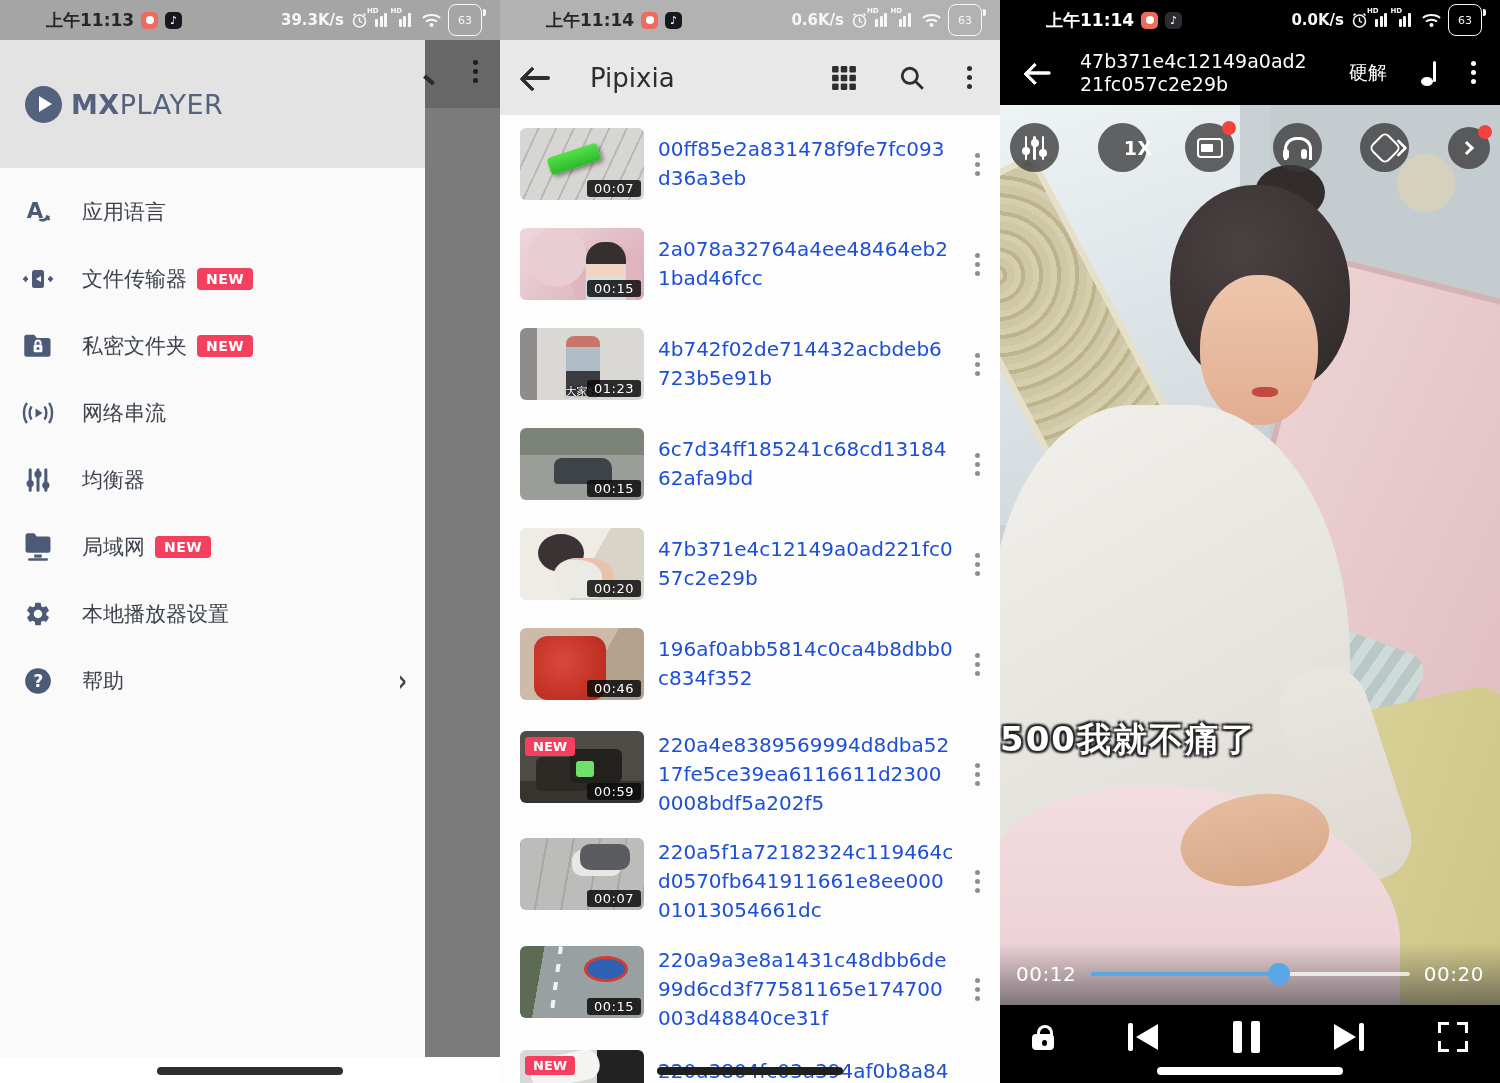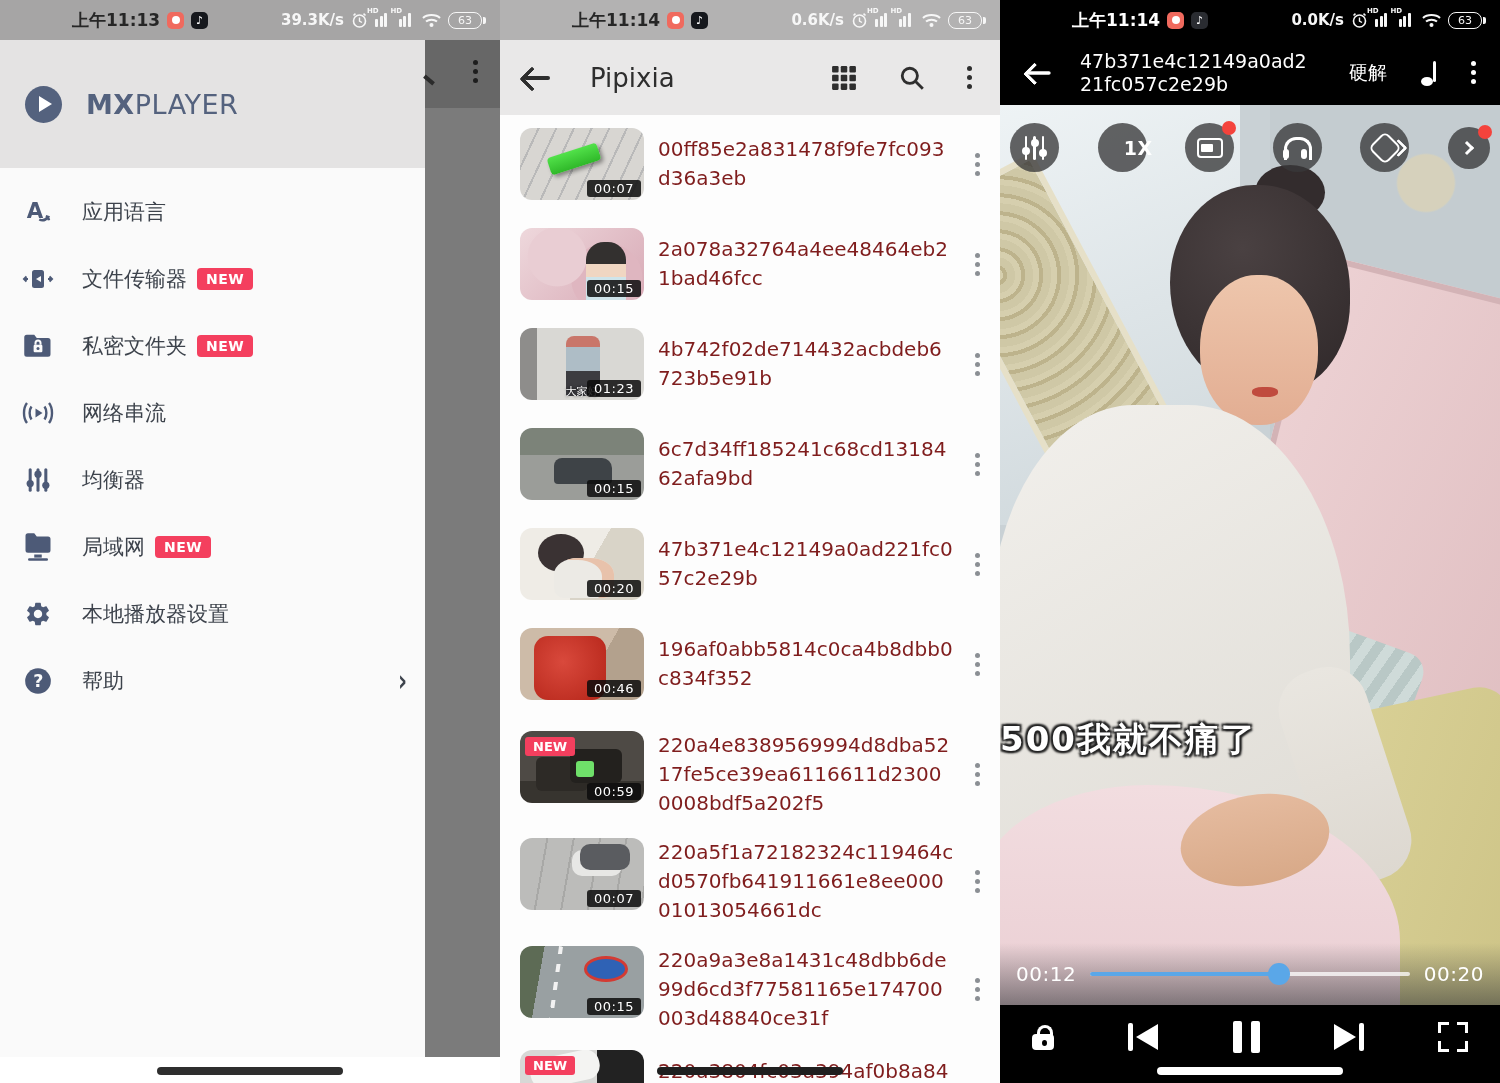--- a/index.html
+++ b/index.html
@@ -2,43 +2,43 @@
 <html><head>
 <meta charset="utf-8">
 <style>
   * { margin:0; padding:0; box-sizing:border-box; }
   html,body { width:1500px; height:1083px; }
   body { font-family:"DejaVu Sans","Liberation Sans",sans-serif; position:relative; overflow:hidden; background:#000; }
   .panel { position:absolute; top:0; height:1083px; width:500px; overflow:hidden; }
 
   
   .statusbar { position:absolute; top:0; left:0; width:100%; height:40px; display:flex; align-items:center; justify-content:space-between; padding:0 18px 0 0; z-index:30; }
-  .sb-left { display:flex; align-items:center; gap:7px; padding-left:72px; }
+  .sb-left { display:flex; align-items:center; gap:7px; padding-left:46px; }
   .sb-time { font-size:17px; font-weight:bold; }
   .sb-badge { width:17px; height:17px; border-radius:5px; display:inline-flex; align-items:center; justify-content:center; }
   .sb-rec { background:#f06a5e; }
   .sb-rec i { width:8px; height:8px; border-radius:50%; background:#fff; }
   .sb-tt { background:#16181d; color:#fff; font-size:11px; }
   .sb-right { display:flex; align-items:center; gap:7px; }
   .sb-speed { font-size:15px; font-weight:bold; }
   .sig { position:relative; display:inline-flex; align-items:flex-end; gap:1.5px; height:14px; }
   .sig b { display:block; width:3px; border-radius:1px; background:currentColor; }
   .sig b:nth-child(1){height:5px}.sig b:nth-child(2){height:8px}.sig b:nth-child(3){height:11px}.sig b:nth-child(4){height:14px}
   .sig .hd { position:absolute; top:-6px; left:-8px; font-size:7px; font-weight:bold; }
-  .batt { position:relative; min-width:34px; height:17px; border:1.5px solid currentColor; border-radius:8px; font-size:11px; display:inline-flex; align-items:center; justify-content:center; padding:0 4px; }
+  .batt { position:relative; min-width:34px; height:17px; border:1.5px solid currentColor; border-radius:8px; font-size:11px; display:inline-flex; align-items:center; justify-content:center; padding:15px 4px; }
   .batt:after { content:""; position:absolute; right:-5px; top:4px; width:3px; height:7px; background:currentColor; border-radius:0 2px 2px 0; }
   .light-icons { color:#f7f7f7; }
   .dark-time { color:#262626; }
 
   
   #left { left:0; background:#7b7b7b; }
   #left .statusbar { background:#a6a5a5; }
   .drawer { position:absolute; left:0; top:40px; width:425px; height:1018px; background:#fafafa; z-index:10; }
   .logo-band { height:128px; background:#e4e3e3; display:flex; align-items:center; padding-left:25px; }
-  .logo-wrap { display:flex; align-items:center; gap:24px; }
+  .logo-wrap { display:flex; align-items:center; gap:9px; }
   .logo-circle { width:37px; height:37px; border-radius:50%; background:#54627e; display:flex; align-items:center; justify-content:center; }
   .logo-circle i { width:0; height:0; border-left:13px solid #fff; border-top:8px solid transparent; border-bottom:8px solid transparent; margin-left:4px; }
   .logo-text { font-size:27px; color:#54627e; letter-spacing:.5px; }
   .logo-text b { font-weight:bold; }
   .menu { padding-top:10px; }
   .ditem { height:67px; display:flex; align-items:center; padding:0 18px; cursor:pointer; }
   .dicon { width:40px; display:flex; justify-content:center; margin-right:24px; color:#4d5a77; flex:0 0 40px; }
   .dlabel { font-size:21px; color:#3d434c; }
   .badge-new { display:inline-block; background:#f43f5e; color:#fff; font-size:14px; font-weight:bold; padding:3px 9px; border-radius:4px; margin-left:10px; letter-spacing:.5px; }
   .dchevron { margin-left:auto; color:#3d434c; font-size:22px; font-weight:bold; transform:scaleY(1.4); }
@@ -55,25 +55,25 @@
   #mid { left:500px; background:#fdfdfd; }
   #mid .statusbar { background:#b3b2b2; }
   .appbar { position:absolute; top:40px; left:0; width:100%; height:75px; background:#e9e8e8; display:flex; align-items:center; z-index:20; }
   .back-arrow { width:30px; height:30px; margin-left:22px; position:relative; color:#2e2e2e; }
   .back-arrow:before { content:""; position:absolute; left:2px; top:13px; width:26px; height:4px; background:currentColor; border-radius:2px; }
   .back-arrow:after { content:""; position:absolute; left:1px; top:7px; width:14px; height:14px; border-left:4px solid currentColor; border-bottom:4px solid currentColor; border-radius:2px; transform:rotate(45deg); transform-origin:center; }
   .appbar-title { font-size:26px; color:#2e2e2e; margin-left:38px; }
   .appbar-icons { margin-left:auto; display:flex; align-items:center; gap:42px; padding-right:28px; color:#2e2e2e; }
   .list { position:absolute; top:115px; left:0; width:100%; height:968px; }
   .row { position:absolute; left:20px; width:460px; display:flex; }
-  .thumb { position:relative; width:124px; height:72px; border-radius:12px; overflow:hidden; flex:0 0 124px; background:#ccc; }
+  .thumb { position:relative; width:124px; height:72px; border-radius:6px; overflow:hidden; flex:0 0 124px; background:#ccc; }
   .thumb .dur { position:absolute; right:3px; bottom:3px; background:rgba(12,12,12,.85); color:#fff; font-size:13px; padding:1px 7px; border-radius:3px; letter-spacing:.5px; }
   .thumb .tbadge { position:absolute; left:5px; top:6px; background:#f43f5e; color:#fff; font-size:13px; font-weight:bold; padding:2px 8px; border-radius:3px; }
   .thumb .tcap { position:absolute; left:0; right:0; bottom:1px; text-align:center; color:#fff; font-size:11px; text-shadow:0 0 3px #000; }
-  .rname { margin-left:14px; width:296px; font-size:20px; line-height:29px; color:#7f1d1d; word-break:break-all; align-self:center; }
+  .rname { margin-left:14px; width:296px; font-size:20px; line-height:29px; color:#1d4ed8; word-break:break-all; align-self:center; }
   .rmenu { margin-left:auto; align-self:center; color:#8b8f94; }
   
   .t1 { background:repeating-linear-gradient(115deg,#b9b9b9 0 2px,#d8d6d2 2px 16px),repeating-linear-gradient(25deg,#b0b0b0 0 2px,#cfccc8 2px 18px); }
   .t1 .a { position:absolute; left:28px; top:22px; width:52px; height:18px; background:linear-gradient(#52e24a,#2fb829); border-radius:4px; transform:rotate(-18deg); box-shadow:2px 3px 4px rgba(0,0,0,.4); }
   .t2 { background:radial-gradient(circle at 30% 40%,#e9cdd3 0 30%,transparent 31%),radial-gradient(circle at 70% 70%,#dfb6c0 0 35%,transparent 36%),linear-gradient(135deg,#eed8dc,#d8aab6); }
   .t2 .a { position:absolute; right:18px; top:14px; width:40px; height:58px; border-radius:18px 18px 0 0; background:linear-gradient(#33302f 0 38%,#f0d6c2 38% 60%,#cfe4ea 60%); }
   .t3 { background:linear-gradient(90deg,#8e8d8b 0 14%,#d9d8d4 14% 100%); }
   .t3 .a { position:absolute; left:46px; top:8px; width:34px; height:60px; background:linear-gradient(#c9766a 0 18%,#aebdc6 18% 58%,#3c3c40 58%); border-radius:8px 8px 0 0; }
   .t4 { background:linear-gradient(#7c8379 0 38%,#9b9d99 38%); }
   .t4 .a { position:absolute; left:34px; top:30px; width:58px; height:26px; background:#3e4347; border-radius:8px 10px 4px 4px; }

